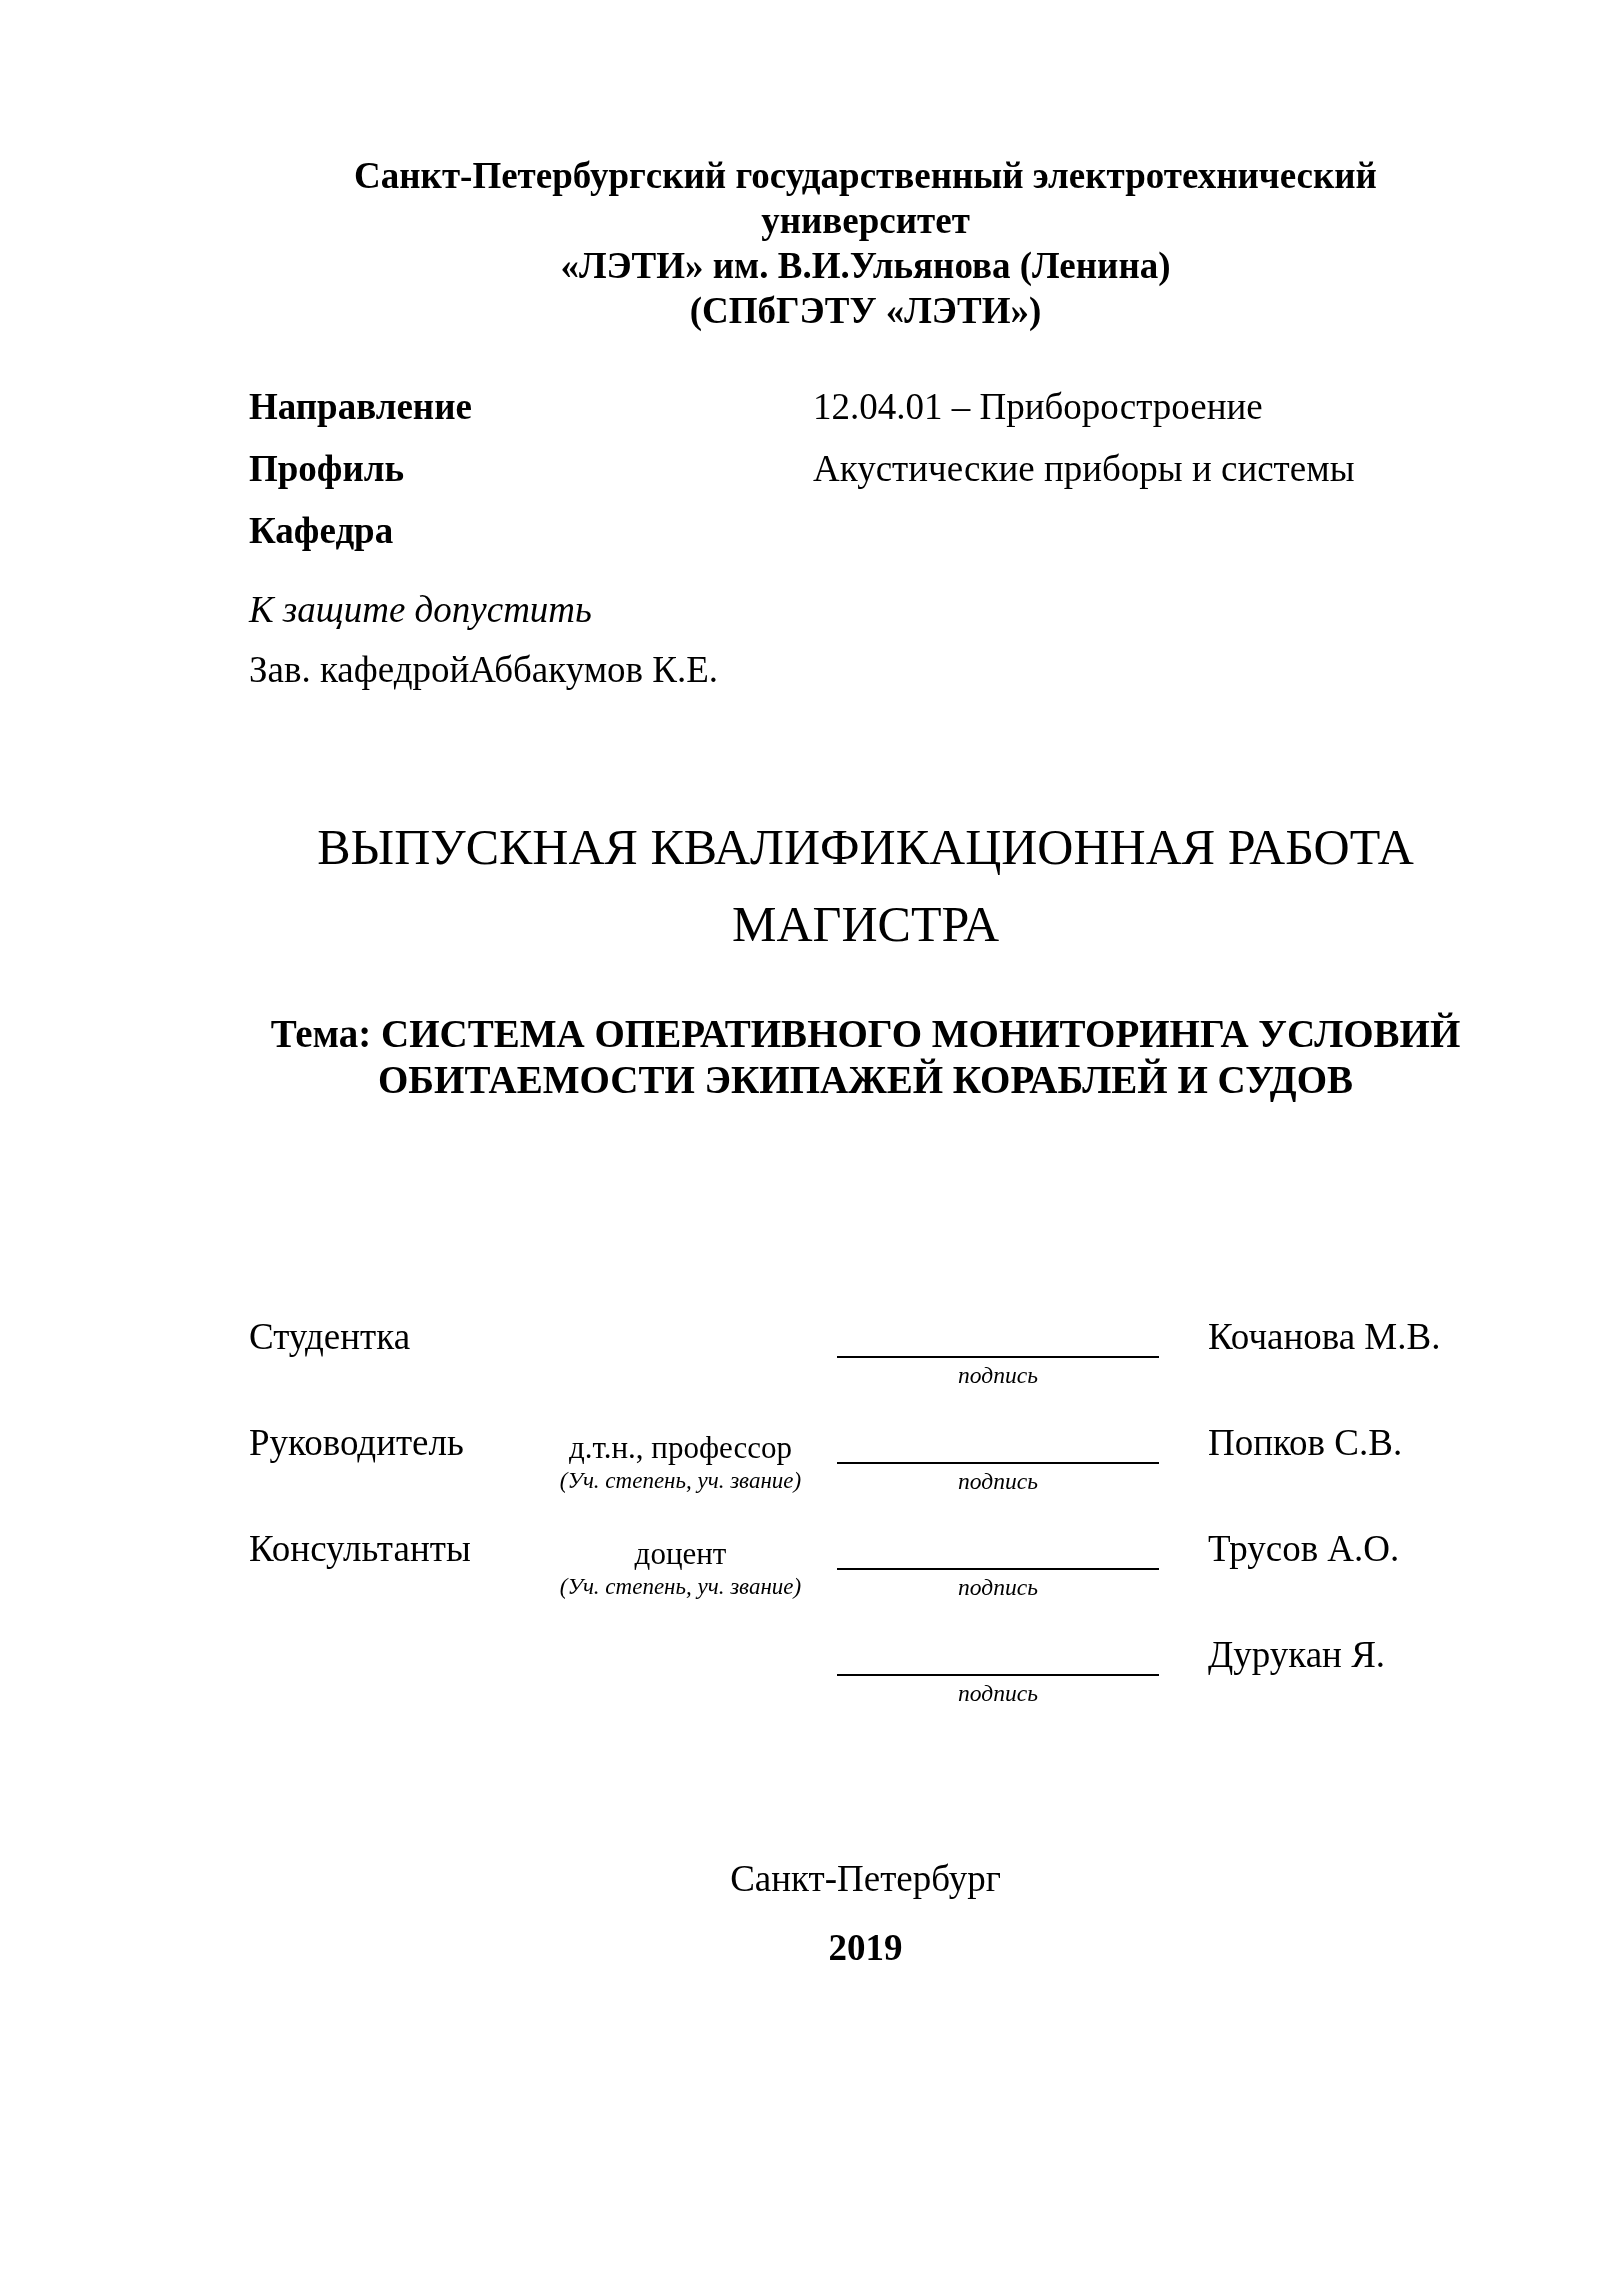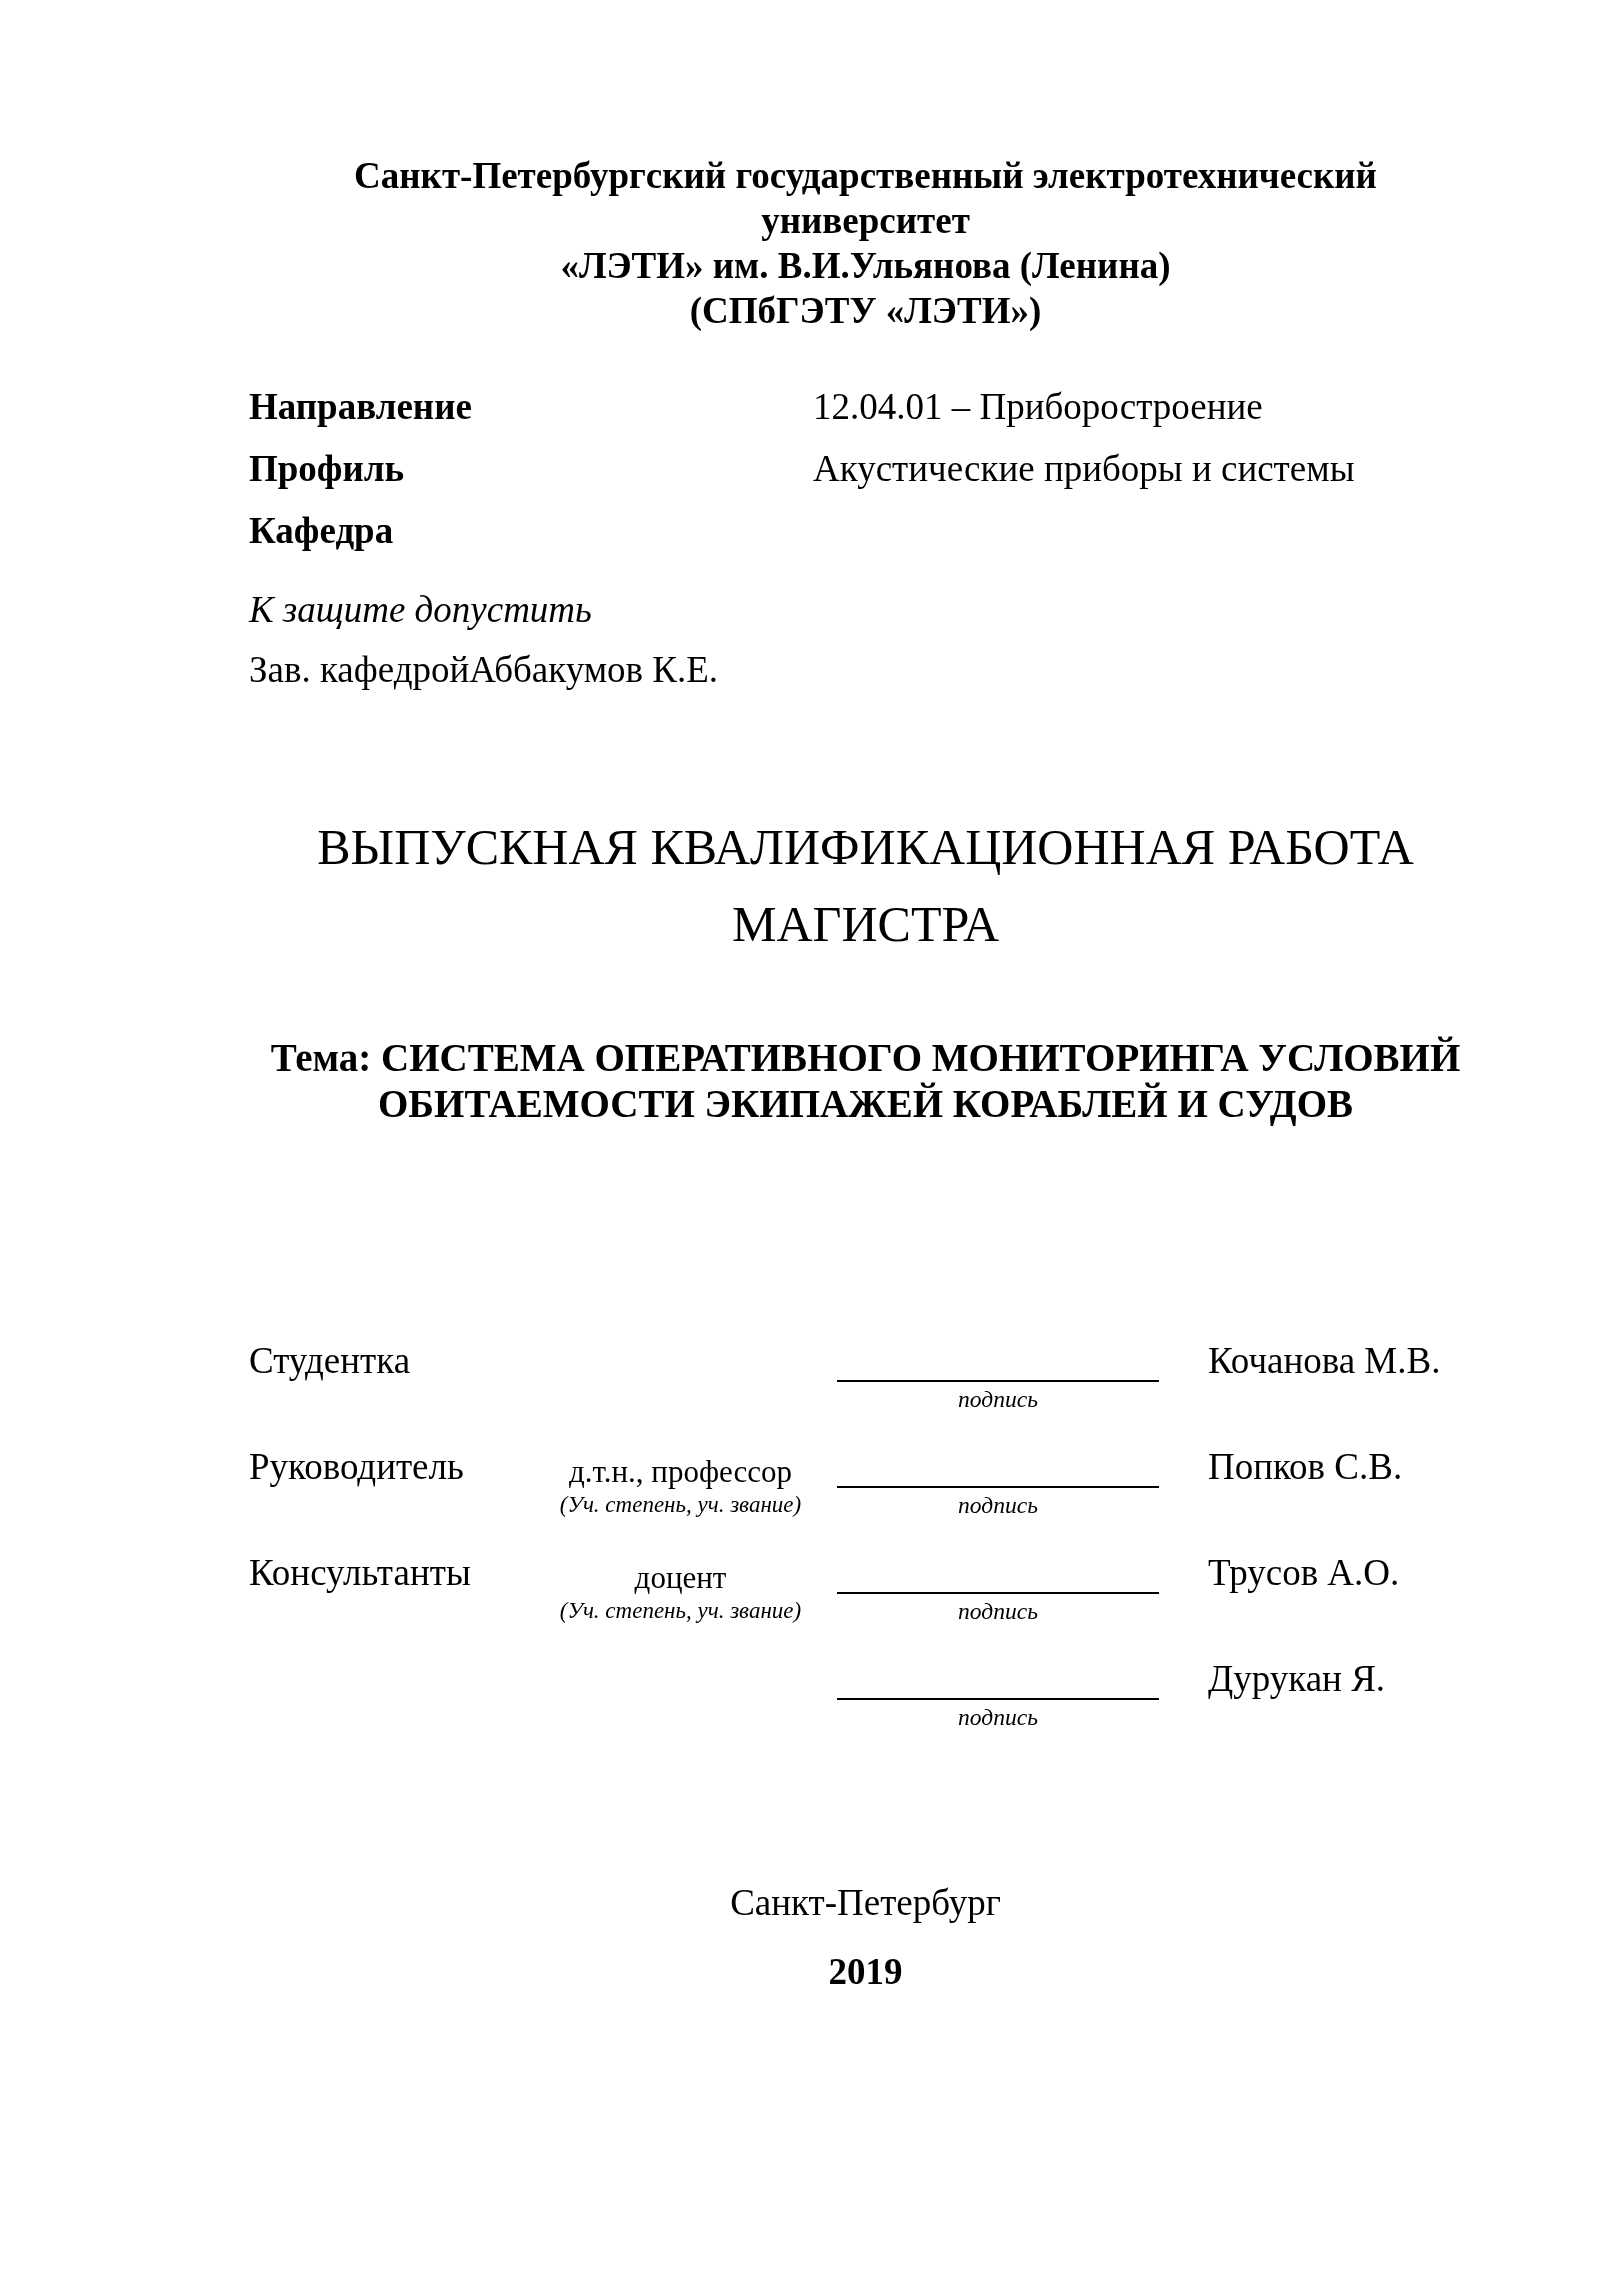--- a/index.html
+++ b/index.html
@@ -49,21 +49,21 @@
   .work-title {
     margin-top: 118px;
     text-align: center;
     font-weight: normal;
     font-size: 50px;
     line-height: 77px;
   }
 
   
   .work-theme {
-    margin-top: 72px;
+    margin-top: 48px;
     text-align: center;
     font-weight: bold;
     font-size: 39px;
     line-height: 46px;
   }
 
   
   .signatures { margin-top: 212px; }
   .sig-row {
     display: grid;

